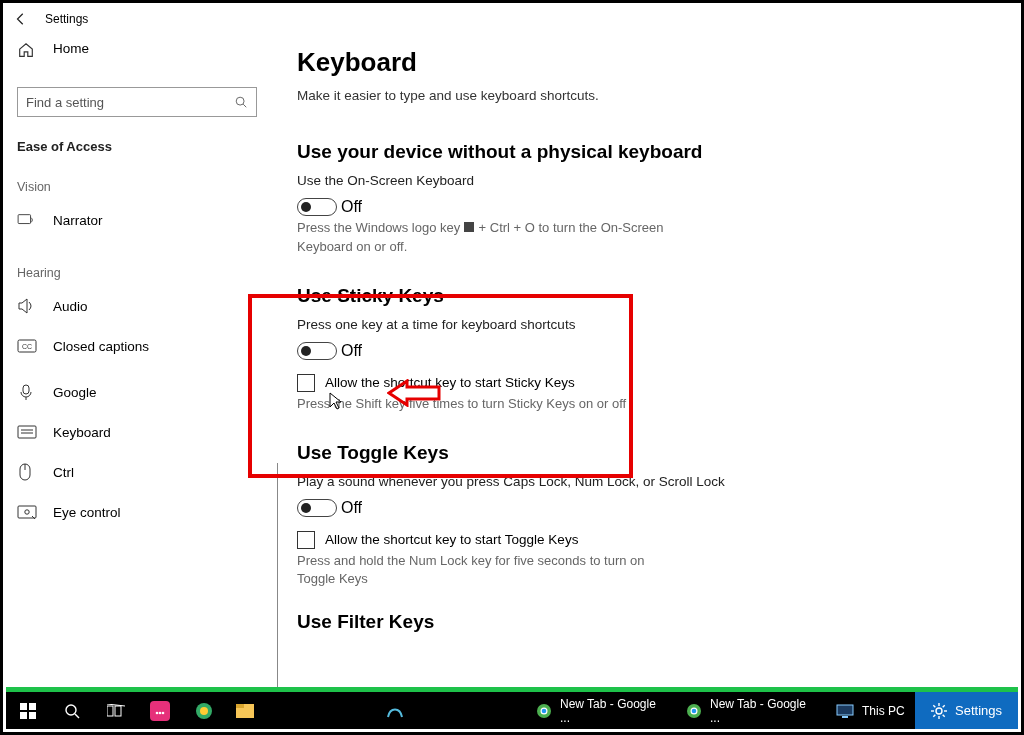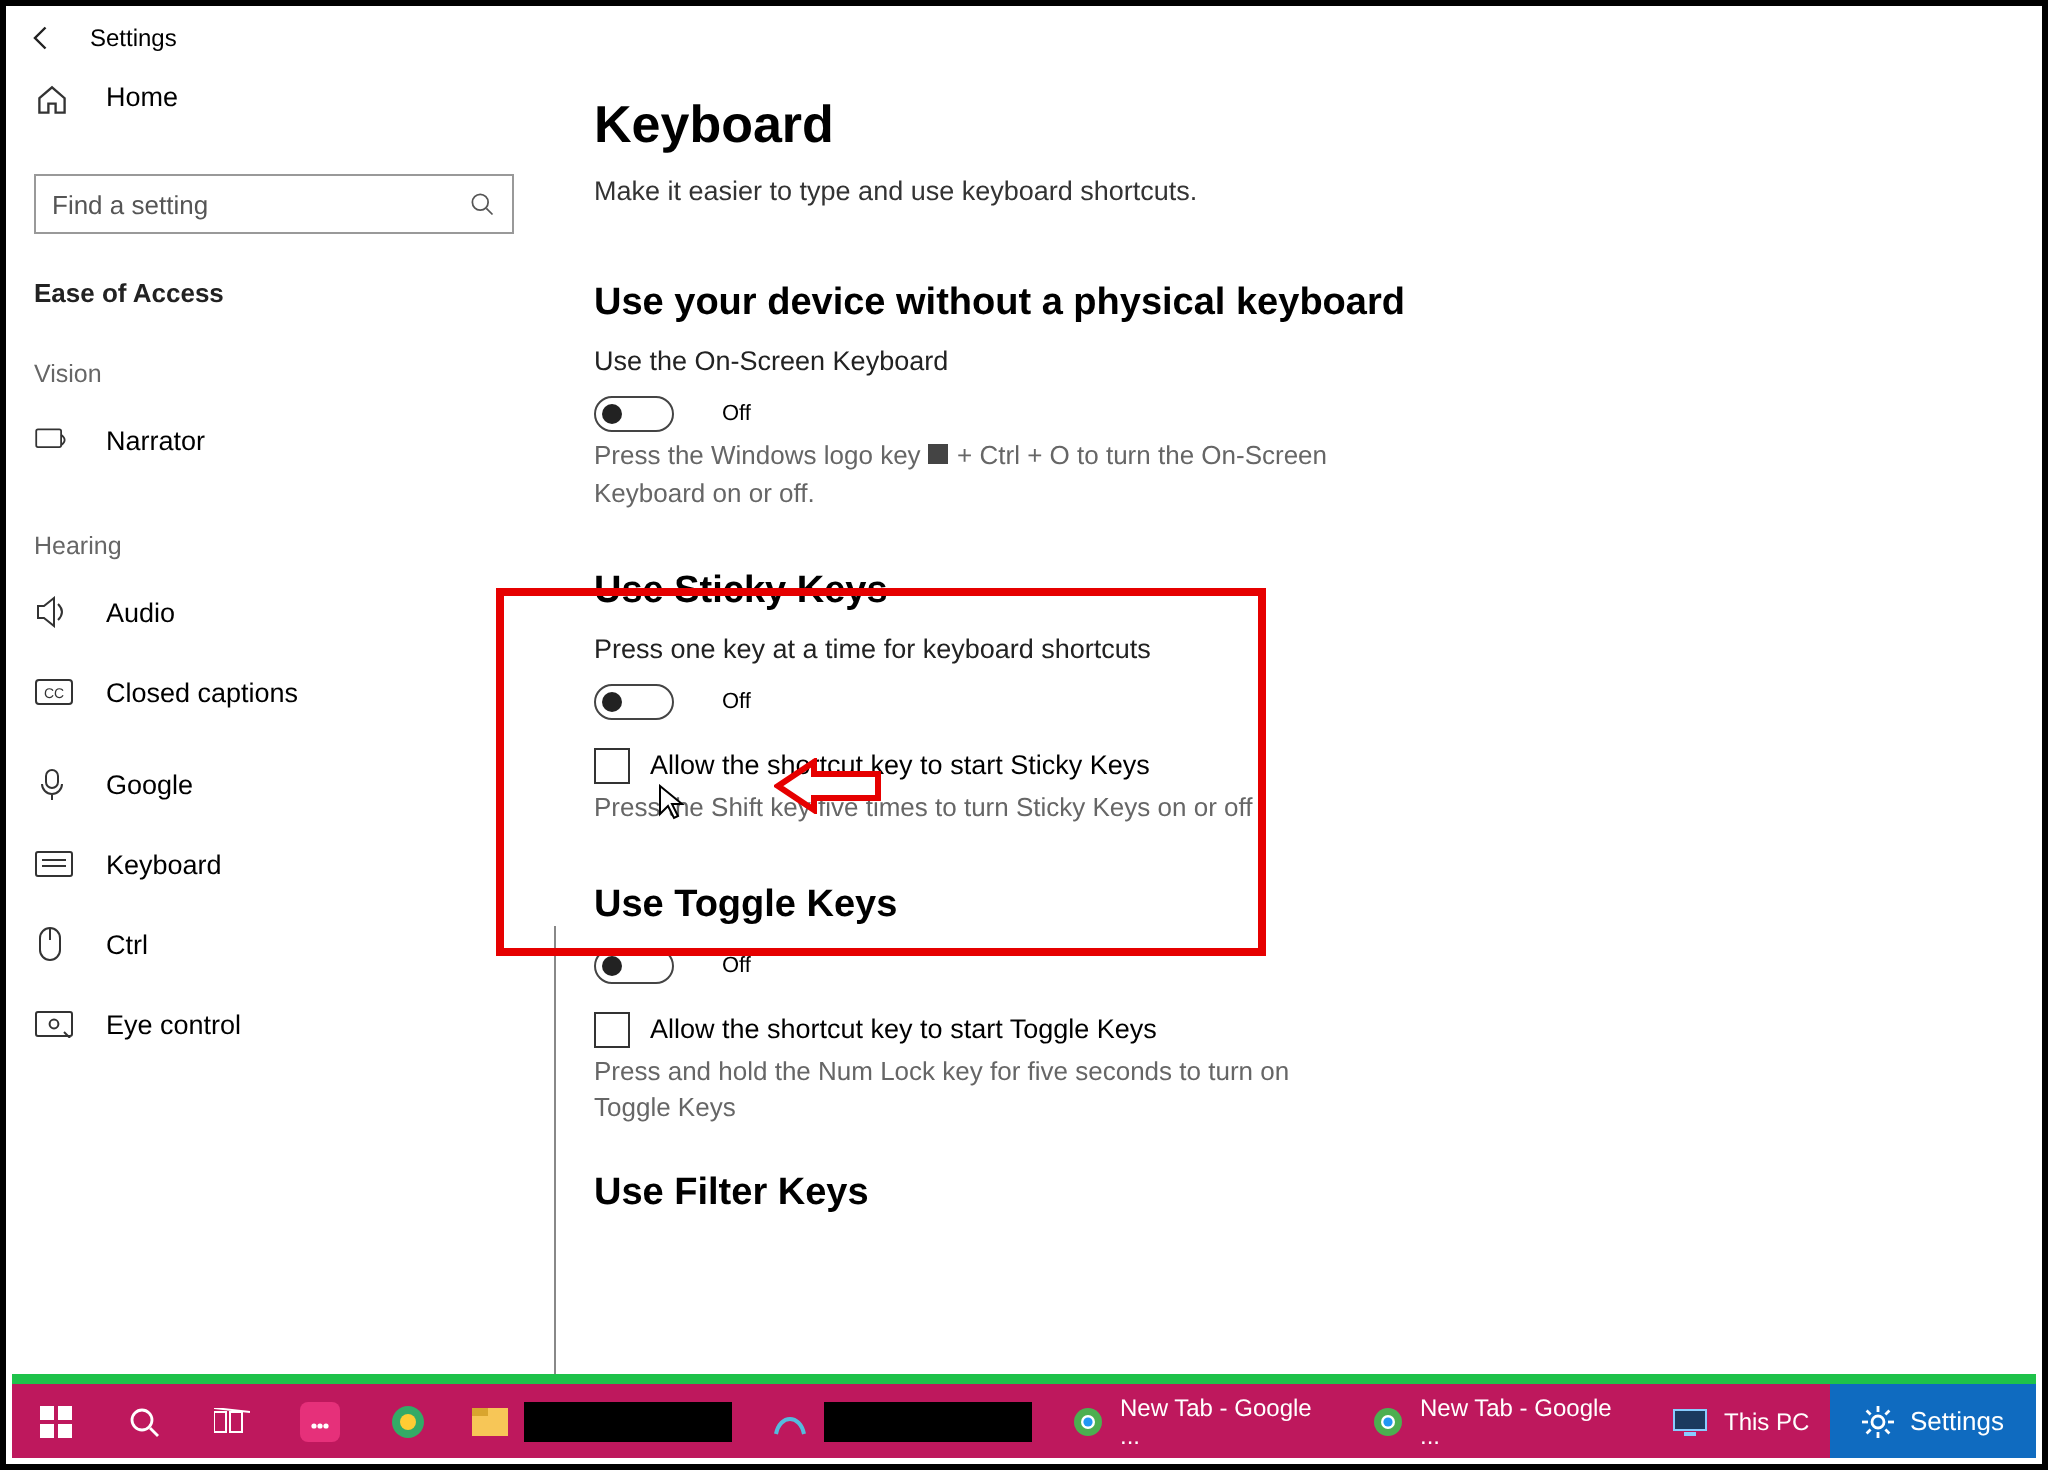--- a/index.html
+++ b/index.html
@@ -96,21 +96,21 @@
   .toggle {
     width:40px; height:18px;
     border:1px solid #444; border-radius:10px;
     position:relative;
   }
   .toggle .knob {
     width:10px; height:10px; border-radius:50%;
     background:#222;
     position:absolute; left:3px; top:3px;
   }
-  .toggle-label { margin-left:24px; font-size:11px; }
+  .toggle-label { margin-left:4px; font-size:16px; }
   .checkbox-row {
     display:flex; align-items:center;
     margin-top:14px;
     font-size:13.5px;
   }
   .checkbox {
     width:18px; height:18px; border:1.5px solid #333;
     margin-right:10px;
   }
   .winlogo {
@@ -145,21 +145,21 @@
     background:#888;
   }
   
   .green-strip {
     position:absolute; left:3px; right:3px; bottom:40px;
     height:5px; background:#1ec24a;
   }
   .taskbar {
     position:absolute; left:3px; right:3px; bottom:3px;
     height:37px;
-    background:#be185d;
+    background:#000000;
     display:flex; align-items:center;
     color:#fff; font-size:12px;
   }
   .tb-btn {
     width:44px; height:100%;
     display:flex; align-items:center; justify-content:center;
   }
   .tb-app {
     display:flex; align-items:center;
     padding:0 10px; height:100%;
@@ -321,20 +321,21 @@
         </div>
       <div class="toggle-label">Off</div>
     </div>
     <div class="checkbox-row">
       <div class="checkbox"></div>
       <span>Allow the shortcut key to start Sticky Keys</span>
     </div>
     <div class="hint">Press the Shift key five times to turn Sticky Keys on or off</div>
 
     <div class="section-h tight">Use Toggle Keys</div>
+    <div class="plain">Play a sound whenever you press Caps Lock, Num Lock, or Scroll Lock</div>
     <div class="toggle-row">
       <div class="toggle">
           <div class="knob"></div>
         </div>
       <div class="toggle-label">Off</div>
     </div>
     <div class="checkbox-row">
       <div class="checkbox"></div>
       <span>Allow the shortcut key to start Toggle Keys</span>
     </div>

